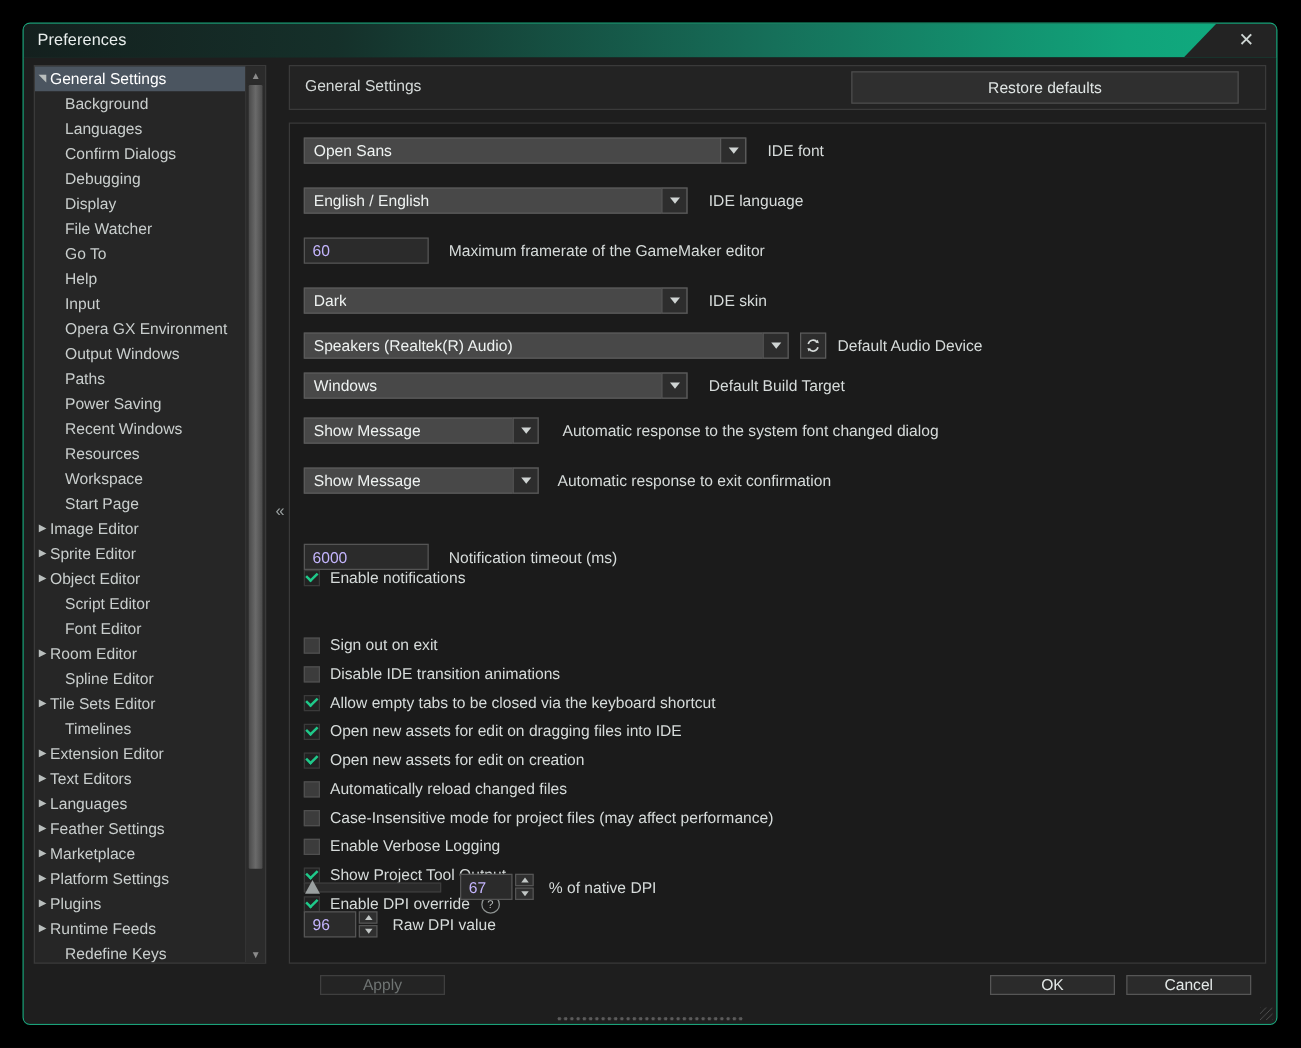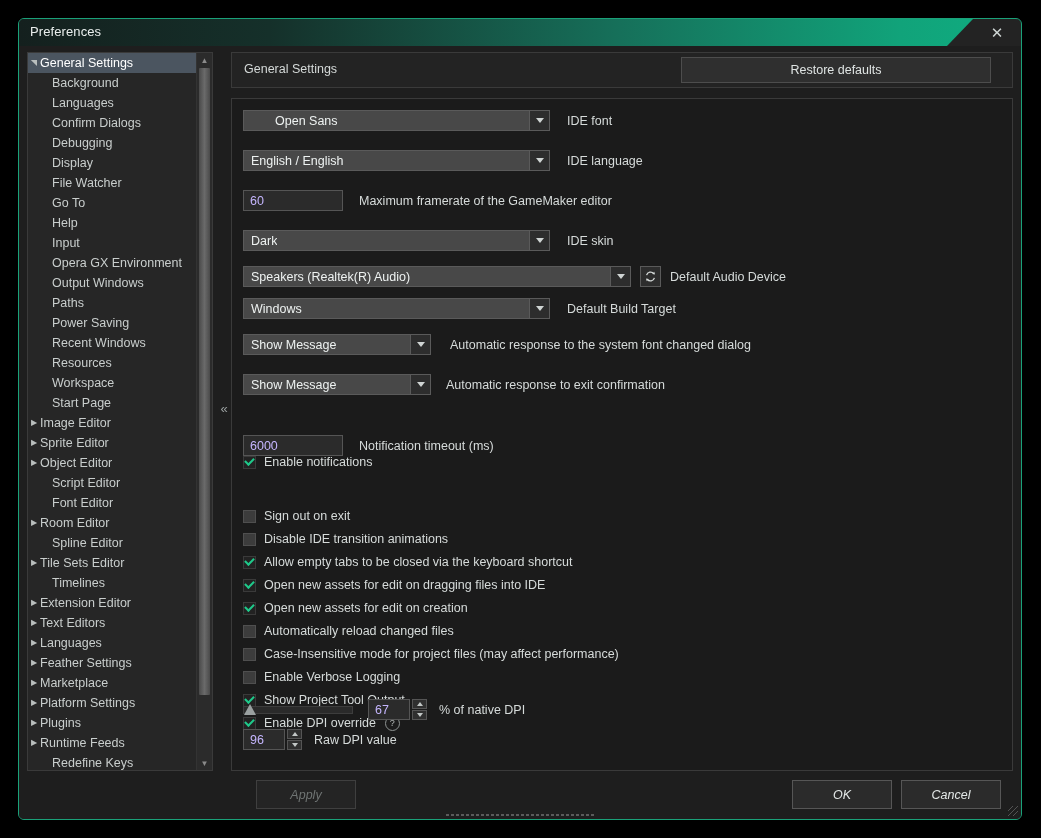--- a/index.html
+++ b/index.html
@@ -190,23 +190,23 @@
   .spin div{
     height:10px;background:#2f2f2f;border:1px solid #555;box-sizing:border-box;
     display:flex;align-items:center;justify-content:center;
   }
   .tri-up{width:0;height:0;border-left:3px solid transparent;border-right:3px solid transparent;border-bottom:4px solid #c2c7c6;}
   .tri-dn{width:0;height:0;border-left:3px solid transparent;border-right:3px solid transparent;border-top:4px solid #c2c7c6;}
 
   
   .footer{position:absolute;left:0;right:0;bottom:0;height:48px;}
   .btn{
-    position:absolute;top:9px;height:29px;box-sizing:border-box;
-    display:flex;align-items:center;justify-content:center;
-    font-size:12.5px;background:#2b2b2b;border:1px solid #565656;color:#e3e8e7;font-style:italic;
+    position:absolute;top:9px;height:16px;box-sizing:border-box;
+    display:flex;align-items:center;justify-content:center;
+    font-size:12.5px;background:#2b2b2b;border:1px solid #565656;color:#e3e8e7;
   }
   .btn.disabled{color:#6f7473;border-color:#3f3f3f;background:#242424;}
   .btn-apply{left:237px;width:100px;}
   .btn-ok{right:129px;width:100px;}
   .btn-cancel{right:20px;width:100px;}
   .grip{
     position:absolute;left:50%;transform:translateX(-50%);bottom:2px;
     width:150px;height:4px;
     background-image:radial-gradient(#6a6a6a 40%,transparent 41%);
     background-size:5px 4px;opacity:.8;
@@ -390,21 +390,21 @@
       <div class="content">
 
         <div class="header-box">
           <div class="h-title">General Settings</div>
           <div class="restore-btn">Restore defaults</div>
         </div>
 
         <div class="settings-box">
 
           <div class="row" style="top:11px;">
-            <div class="combo" style="width:307px;padding-left:24px;">
+            <div class="combo" style="width:354px;">
               <span class="val">Open Sans</span>
               <span class="drop">
                   <i class="caret"></i>
                 </span>
             </div>
             <span class="flabel" style="margin-left:17px;">IDE font</span>
           </div>
 
           <div class="row" style="top:51px;">
             <div class="combo" style="width:307px;">

